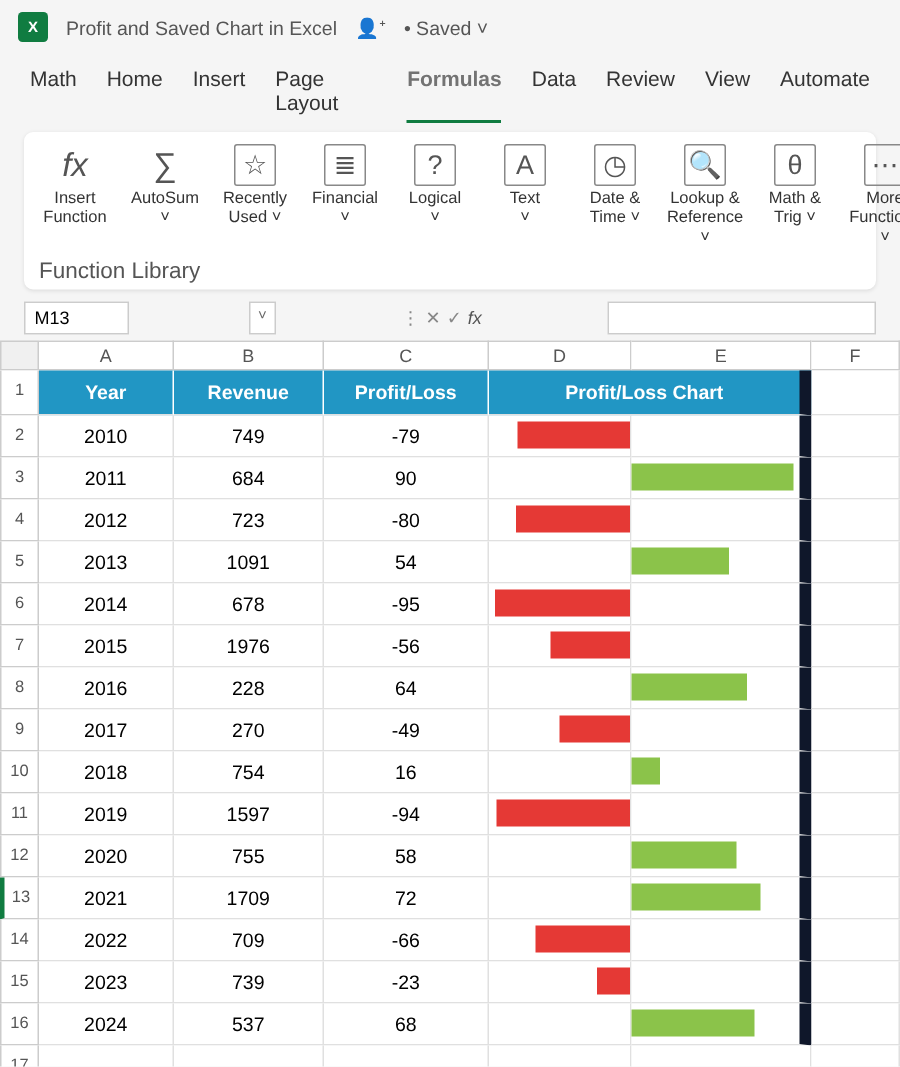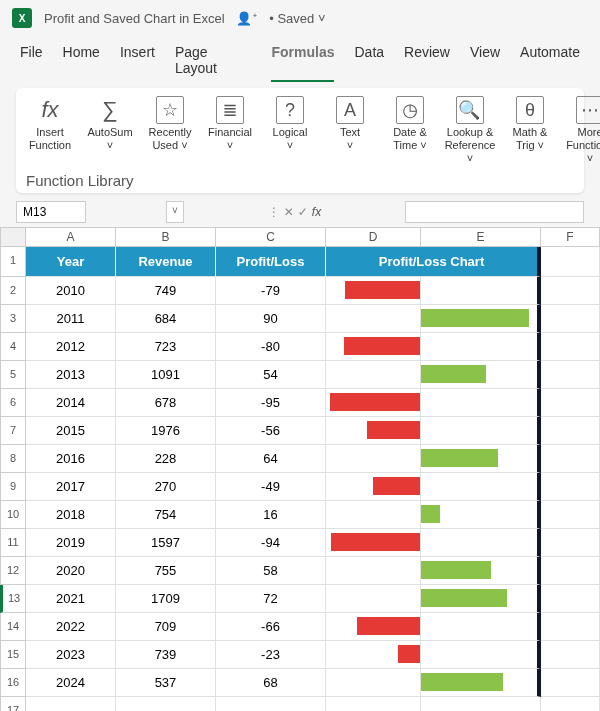--- a/index.html
+++ b/index.html
@@ -45,34 +45,34 @@
     .row { display: flex; height: 28px; }
     .row.tall { height: 30px; }
     .row-h { width: 26px; border: 1px solid #ccc; border-top: none; background: #fff; text-align: center; font-size: 11px; color: #555; line-height: 26px; }
     .row-h.sel { border-left: 3px solid #107c41; }
     .cell { border-right: 1px solid #e0e0e0; border-bottom: 1px solid #e0e0e0; background: #fff; display: flex; align-items: center; justify-content: center; font-size: 13px; color: #000; position: relative; }
     .cell.header { background: #2196c4; color: #fff; font-weight: 600; border-right: 1px solid #fff; }
     .cell.header-merged { background: #2196c4; color: #fff; font-weight: 600; }
     .bar-neg { position: absolute; right: 0; height: 18px; background: #e53935; }
     .bar-pos { position: absolute; left: 0; height: 18px; background: #8bc34a; }
     .cDE { width: 215px; }
-    .outer-r { border-right: 4px solid #0f172a; }
+    .outer-r { border-right: 8px solid #0f172a; }
   </style>
 </head>
 <body>
 
 <div class="title-bar">
   <div class="app-icon">X</div>
   <span class="title-text">Profit and Saved Chart in Excel</span>
   <span class="share-icon">👤⁺</span>
   <span class="save-status"><span>• Saved</span> ˅</span>
 </div>
 
 <div class="menu-tabs">
-  <div class="menu-tab">File</div>
+  <div class="menu-tab">Math</div>
   <div class="menu-tab">Home</div>
   <div class="menu-tab">Insert</div>
   <div class="menu-tab">Page Layout</div>
   <div class="menu-tab active">Formulas</div>
   <div class="menu-tab">Data</div>
   <div class="menu-tab">Review</div>
   <div class="menu-tab">View</div>
   <div class="menu-tab">Automate</div>
 </div>
 

